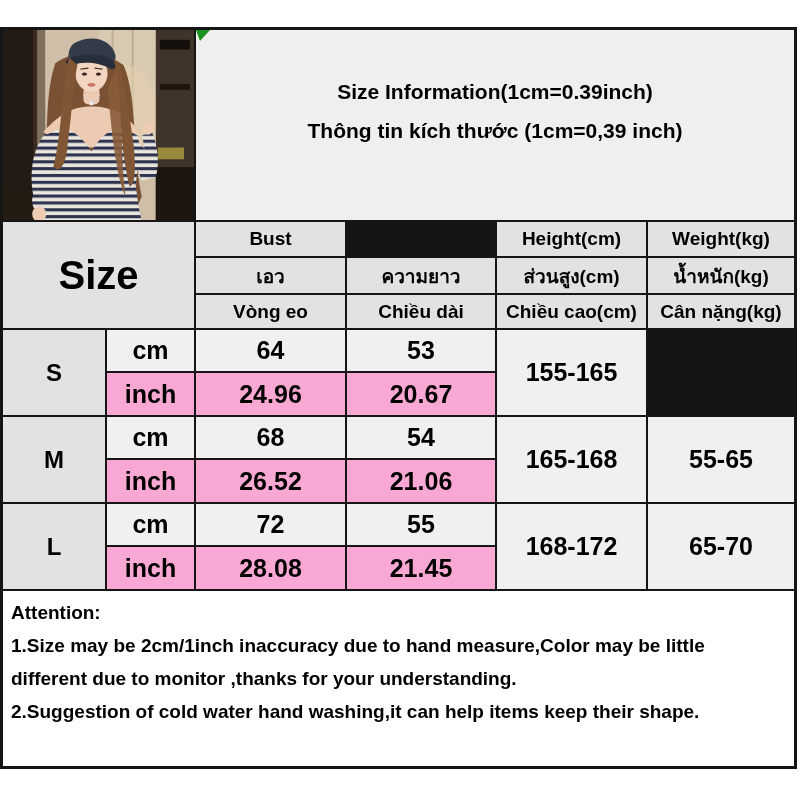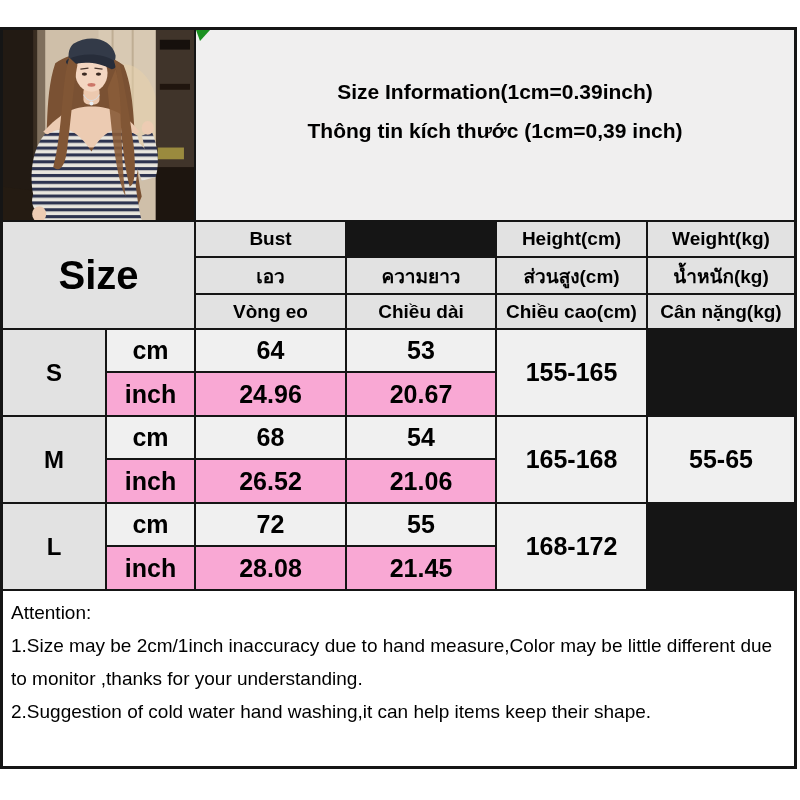--- a/index.html
+++ b/index.html
@@ -38,21 +38,21 @@
   .size-corner{grid-column:1/3;grid-row:2/5;font-weight:bold;font-size:40px;}
 
   .hdr{font-weight:bold;font-size:19px;}
   .unit{font-weight:bold;font-size:25px;}
   .szlabel{font-weight:bold;font-size:24px;}
   .val{font-weight:bold;font-size:25px;}
 
   .attention{
     grid-column:1/7;grid-row:11;background:#ffffff;
     display:block;text-align:left;font-size:19px;line-height:33px;
-    padding:5px 8px;font-weight:normal;
+    padding:5px 8px;font-weight:bold;
   }
   .attention p{margin:0;}
 </style>
 </head>
 <body>
 
 <div class="sheet">
   <div class="grid">
 
     <div class="cell photo-cell">
@@ -144,20 +144,21 @@
     <div class="cell val bg-band" style="grid-column:6;grid-row:7/9">55-65</div>
 
     <div class="cell szlabel bg-head" style="grid-column:1;grid-row:9/11">L</div>
     <div class="cell unit bg-band" style="grid-column:2;grid-row:9">cm</div>
     <div class="cell val bg-band" style="grid-column:3;grid-row:9">72</div>
     <div class="cell val bg-band" style="grid-column:4;grid-row:9">55</div>
     <div class="cell unit bg-white" style="grid-column:2;grid-row:10">inch</div>
     <div class="cell val bg-white" style="grid-column:3;grid-row:10">28.08</div>
     <div class="cell val bg-white" style="grid-column:4;grid-row:10">21.45</div>
     <div class="cell val bg-band" style="grid-column:5;grid-row:9/11">168-172</div>
+    <div class="cell val bg-band" style="grid-column:6;grid-row:9/11">65-70</div>
 
     <div class="attention">
       <p>Attention:</p>
       <p>1.Size may be 2cm/1inch inaccuracy due to hand measure,Color may be little different due to monitor ,thanks for your understanding.</p>
       <p>2.Suggestion of cold water hand washing,it can help items keep their shape.</p>
     </div>
 
   </div>
 </div>
 

